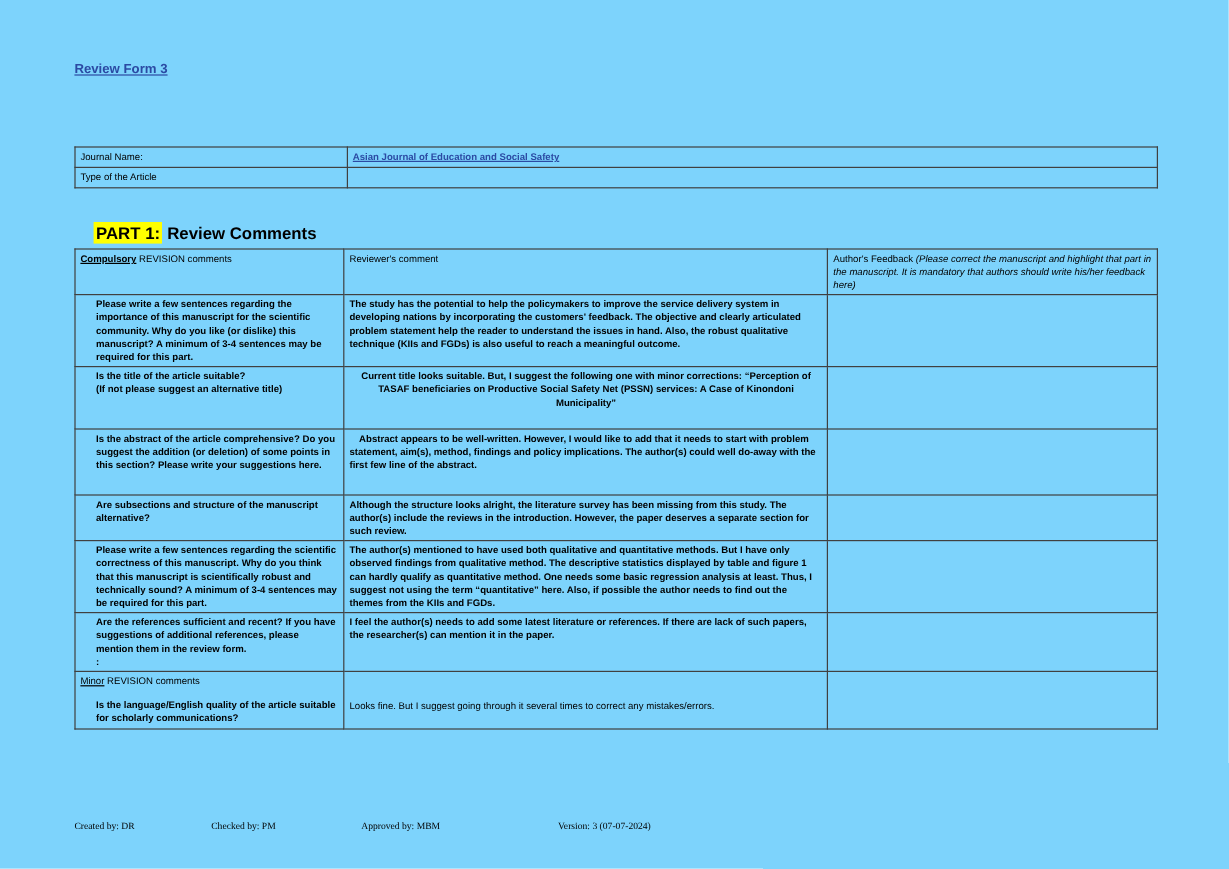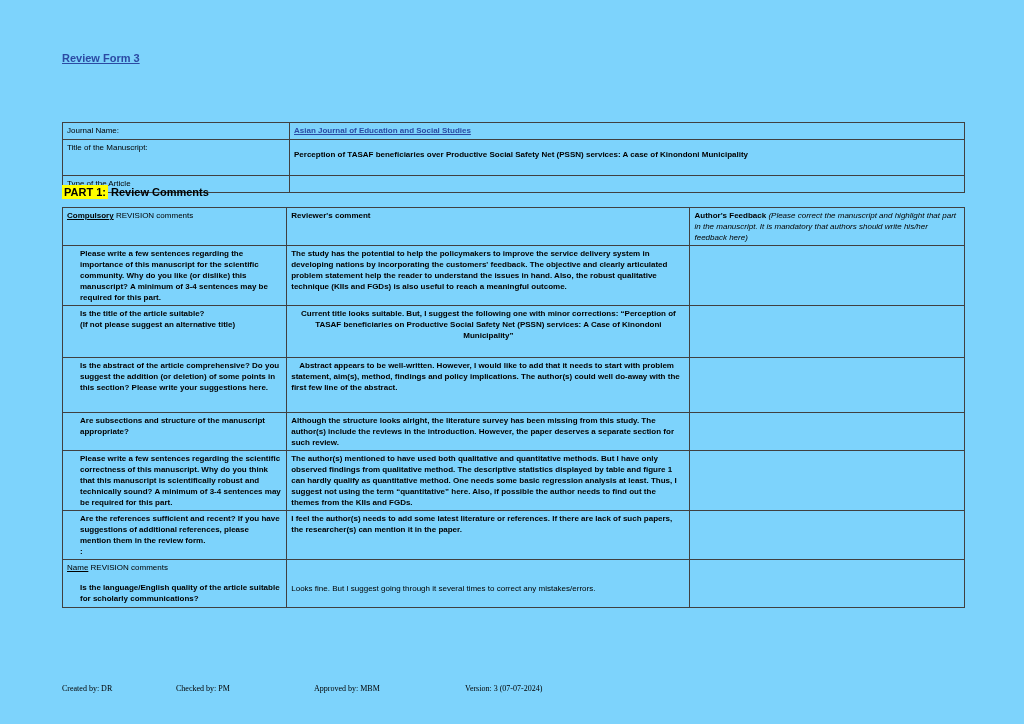--- a/index.html
+++ b/index.html
@@ -18,61 +18,57 @@
   }
   table{border-collapse:collapse;table-layout:fixed;}
   td,th{border:1px solid #404040;vertical-align:top;padding:2px 4px;font-size:8px;line-height:11px;font-weight:normal;text-align:left;}
   .info-table{position:absolute;left:62px;top:90px;width:903px;margin-top:32px;}
   .info-table .lbl{width:218px;}
   .info-table td{height:12px;}
   .info-table .title-row td{height:24px;}
   .info-table .val{font-weight:bold;}
   .info-table .title-val{padding-top:9px;}
   .link{color:#2b4aa3;font-weight:bold;text-decoration:underline;cursor:pointer;}
-  .part1{position:absolute;left:62px;top:186px;font-size:11px;font-weight:bold;}
+  .part1{position:absolute;left:78px;top:186px;font-size:14px;font-weight:bold;}
   .part1 .hl{background:#ffff00;padding:1px 2px;}
   .review-table{position:absolute;left:62px;top:207px;width:903px;}
   .review-table .c1{width:223px;}
   .review-table .c2{width:401px;}
   .review-table .c3{width:273px;}
   .review-table .q{font-weight:bold;padding-left:17px;white-space:pre-line;}
   .review-table .cm{font-weight:bold;}
   .review-table .cm.center{text-align:center;}
   .review-table .cm.indent1{text-indent:8px;}
   .sec-title{font-size:8px;line-height:11px;}
   .sec-title .u{text-decoration:underline;}
   .sec-title .bu{font-weight:bold;text-decoration:underline;text-align:right;}
   .sec-q{font-weight:bold;margin-top:9px;padding-left:13px;}
   .cm-plain{font-weight:normal;}
   .pad-t22{padding-top:23px;}
   .pad-t20{padding-top:21px;}
-  .hdr-b{font-weight:bold;}
+  .hdr-b{font-weight:normal;}
   .hdr-note{font-style:italic;font-weight:normal;}
   .footer{position:absolute;top:684px;left:0;width:1024px;font-family:"Liberation Serif","DejaVu Serif",serif;font-size:8px;color:#000;}
   .footer span{position:absolute;top:0;white-space:nowrap;}
-  .f1{left:62px;} .f2{left:176px;} .f3{left:314px;font-family:Liberation Serif, serif;} .f4{left:465px;}
+  .f1{left:62px;} .f2{left:176px;} .f3{left:301px;font-family:Liberation Serif, serif;} .f4{left:465px;}
   .h31{height:29px;} .h59{height:57px;margin-top:25px;} .h54{height:52px;} .h57{height:55px;}
   .h37{height:35px;} .h58{height:56px;margin-top:29px;} .h40{height:38px;margin-top:36px;} .h50{height:48px;} .h52{height:50px;}
 </style>
 </head>
 <body>
 
 <div class="page">
 
   <div class="doc-title">Review Form 3</div>
 
   <table class="info-table">
     <tbody>
         <tr>
       <td class="lbl">Journal Name:</td>
-      <td class="val"><span class="link">Asian Journal of Education and Social Studies</span></td>
-    </tr>
-    <tr class="title-row">
-      <td class="lbl">Title of the Manuscript:</td>
-      <td class="val title-val">Perception of TASAF beneficiaries over Productive Social Safety Net (PSSN) services: A case of Kinondoni Municipality</td>
+      <td class="val"><span class="link">Asian Journal of Education and Social Safety</span></td>
     </tr>
     <tr>
       <td class="lbl">Type of the Article</td>
       <td class="val"></td>
     </tr>
   </tbody>
     </table>
 
   <div class="part1">
     <span class="hl">PART 1:</span><span> Review Comments</span>
@@ -104,41 +100,41 @@
       <td></td>
     </tr>
 
     <tr class="h57">
       <td class="q">Is the abstract of the article comprehensive? Do you suggest the addition (or deletion) of some points in this section? Please write your suggestions here.</td>
       <td class="cm indent1">Abstract appears to be well-written. However, I would like to add that it needs to start with problem statement, aim(s), method, findings and policy implications. The author(s) could well do-away with the first few line of the abstract.</td>
       <td></td>
     </tr>
 
     <tr class="h37">
-      <td class="q">Are subsections and structure of the manuscript appropriate?</td>
+      <td class="q">Are subsections and structure of the manuscript alternative?</td>
       <td class="cm">Although the structure looks alright, the literature survey has been missing from this study. The author(s) include the reviews in the introduction. However, the paper deserves a separate section for such review.</td>
       <td></td>
     </tr>
 
     <tr class="h58">
       <td class="q">Please write a few sentences regarding the scientific correctness of this manuscript. Why do you think that this manuscript is scientifically robust and technically sound? A minimum of 3-4 sentences may be required for this part.</td>
       <td class="cm">The author(s) mentioned to have used both qualitative and quantitative methods. But I have only observed findings from qualitative method. The descriptive statistics displayed by table and figure 1 can hardly qualify as quantitative method. One needs some basic regression analysis at least. Thus, I suggest not using the term “quantitative” here. Also, if possible the author needs to find out the themes from the KIIs and FGDs.</td>
       <td></td>
     </tr>
 
     <tr class="h40">
       <td class="q">Are the references sufficient and recent? If you have suggestions of additional references, please mention them in the review form.
 :</td>
       <td class="cm">I feel the author(s) needs to add some latest literature or references. If there are lack of such papers, the researcher(s) can mention it in the paper.</td>
       <td></td>
     </tr>
 
     <tr class="h50">
       <td>
-        <div class="sec-title"><span class="u">Name</span><span> REVISION comments</span></div>
+        <div class="sec-title"><span class="u">Minor</span><span> REVISION comments</span></div>
         <div class="sec-q">Is the language/English quality of the article suitable for scholarly communications?</div>
       </td>
       <td class="cm-plain pad-t22">Looks fine. But I suggest going through it several times to correct any mistakes/errors.</td>
       <td></td>
     </tr>
 
   </tbody>
     </table>
 
   <div class="footer">

